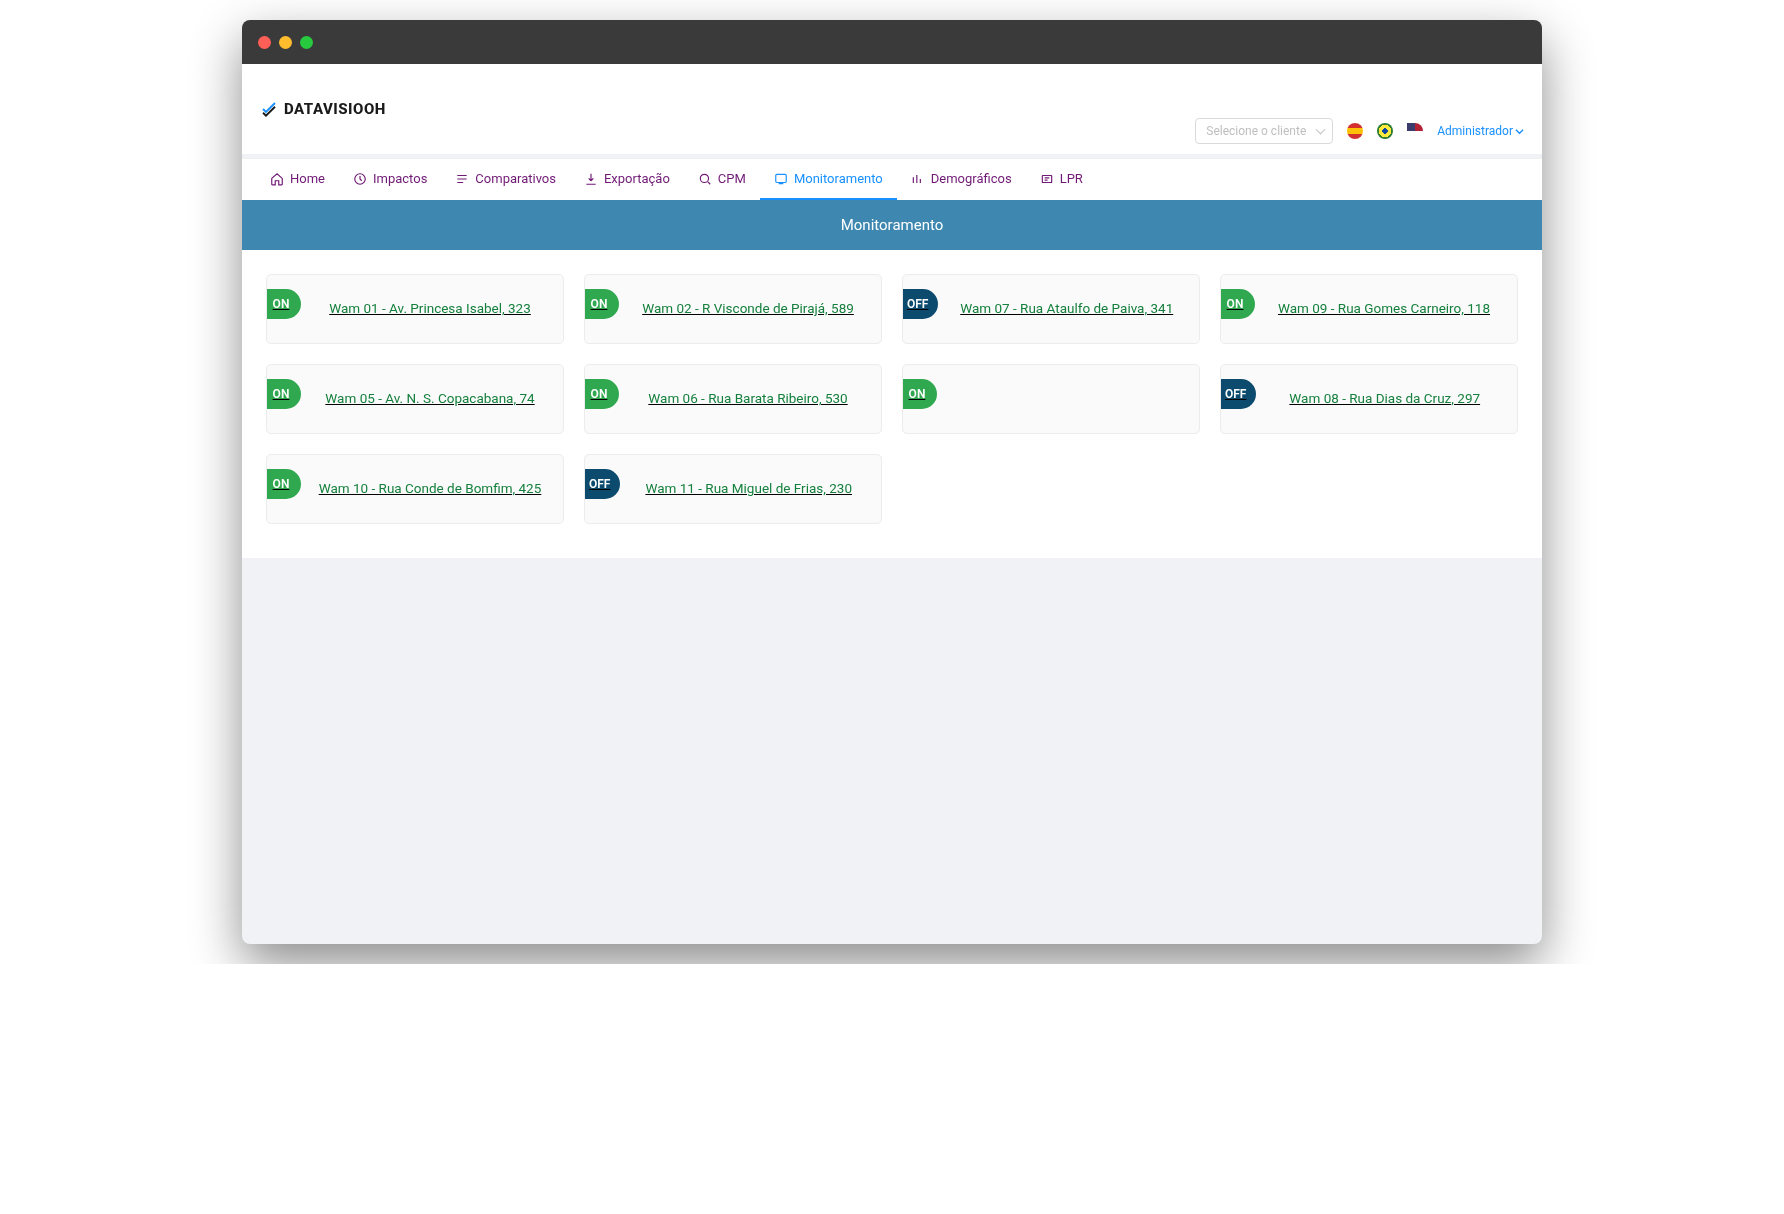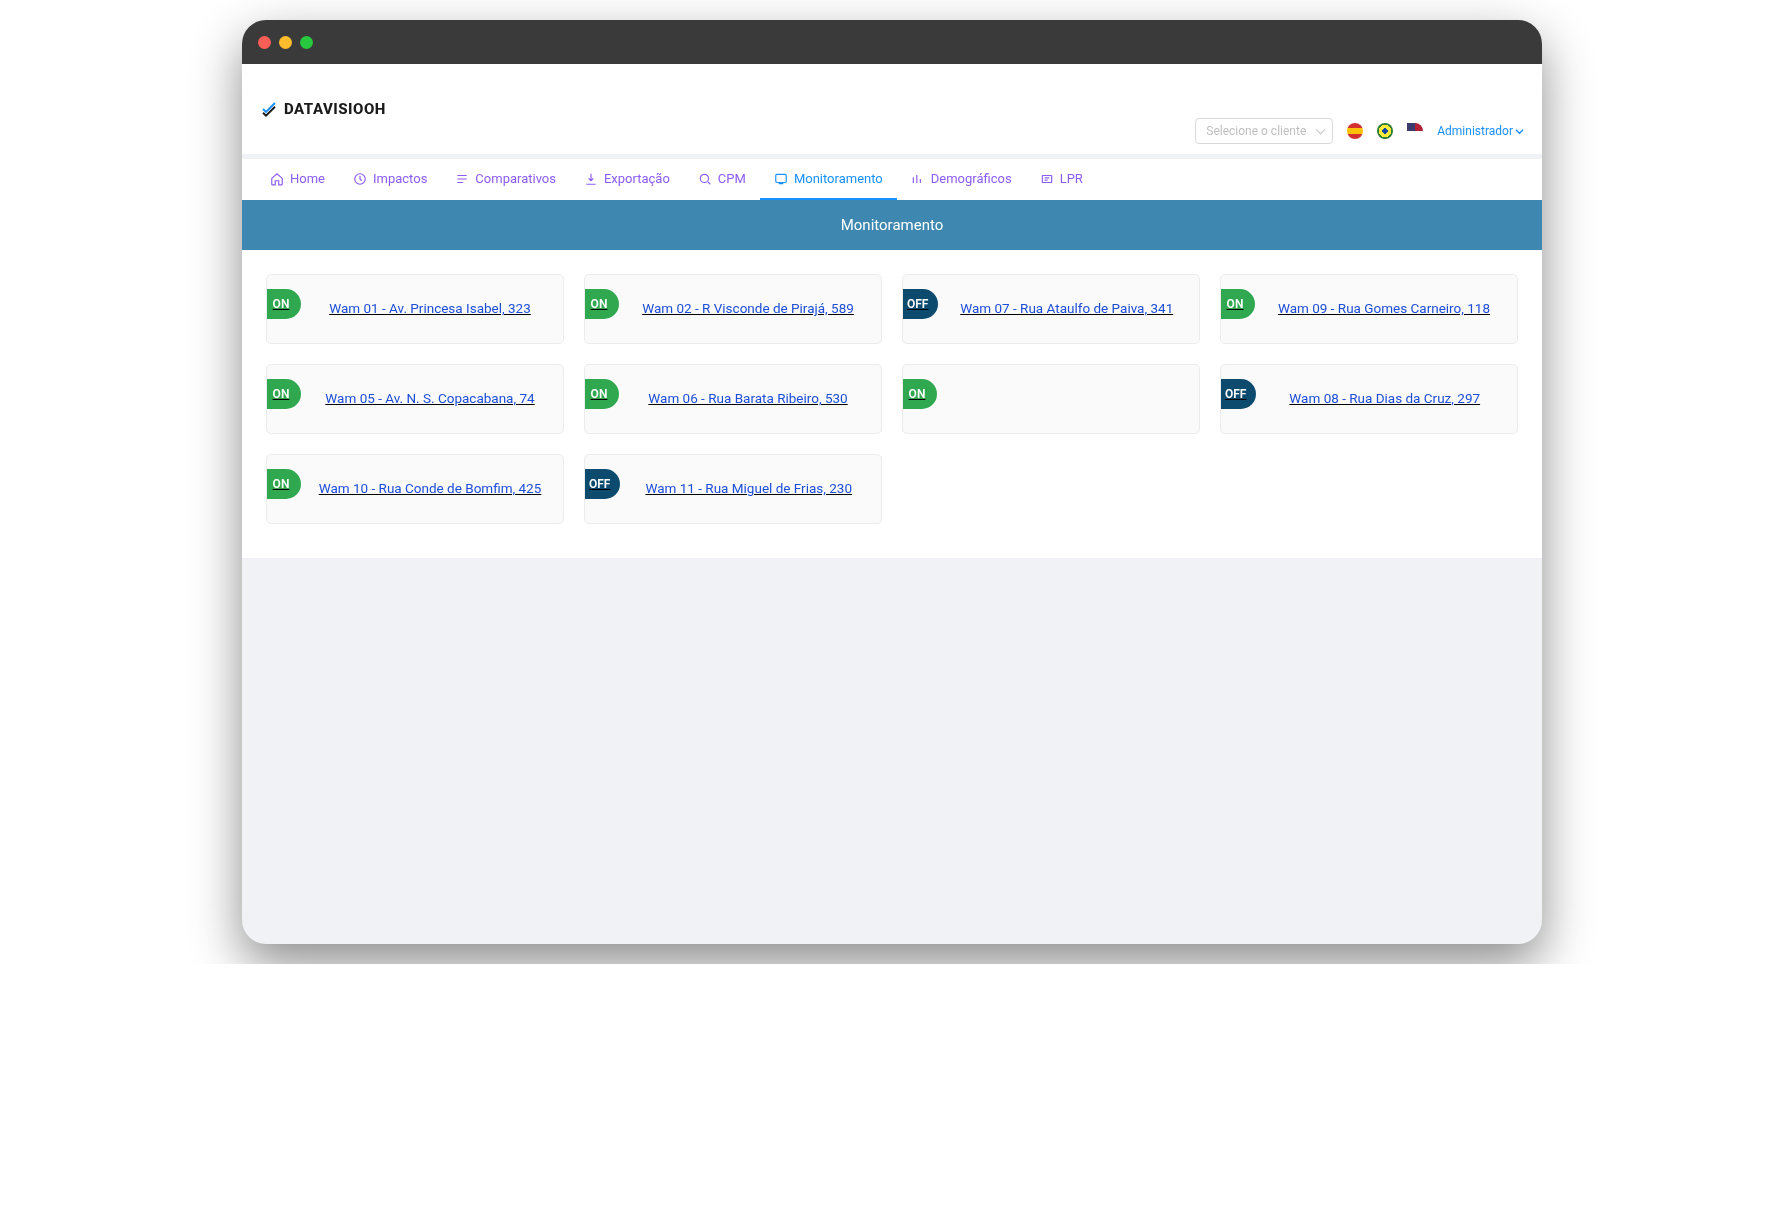--- a/index.html
+++ b/index.html
@@ -7,21 +7,21 @@
     font-family: -apple-system, BlinkMacSystemFont, "Segoe UI", Roboto, Helvetica, Arial, sans-serif;
     background: #fff;
     display: flex;
     justify-content: center;
     align-items: flex-start;
     padding: 20px;
   }
   .window {
     width: 1300px;
     background: #f0f2f5;
-    border-radius: 24px;
+    border-radius: 8px;
     overflow: hidden;
     box-shadow: 0 20px 50px rgba(0,0,0,0.45);
   }
   .titlebar {
     background: #3a3a3a;
     height: 44px;
     display: flex;
     align-items: center;
     padding: 0 16px;
     gap: 8px;
@@ -90,21 +90,21 @@
     background: #fff;
     display: flex;
     padding: 0 14px;
     border-top: 1px solid #f0f0f0;
     margin-top: 4px;
   }
   .nav-tab {
     display: flex; align-items: center; gap: 6px;
     padding: 12px 14px;
     font-size: 13px;
-    color: #8b5cf6;
+    color: #701a75;
     cursor: pointer;
     border-bottom: 2px solid transparent;
   }
   .nav-tab.active {
     color: #1890ff;
     border-bottom-color: #1890ff;
   }
   .nav-tab svg, .nav-tab .ticon { width: 14px; height: 14px; flex: none; }
 
   .page-banner {
@@ -148,21 +148,21 @@
     min-width: 36px;
     text-align: center;
     align-self: flex-start;
   }
   .status-on { background: #2fa84f; }
   .status-off { background: #0c4a6e; }
   .card-label {
     flex: 1;
     text-align: center;
     font-size: 13.5px;
-    color: #1d4ed8;
+    color: #15803d;
     line-height: 1.45;
     padding: 0 4px;
   }
 
   .lower-space {
     height: 380px;
   }
 </style>
 </head>
 <body>

